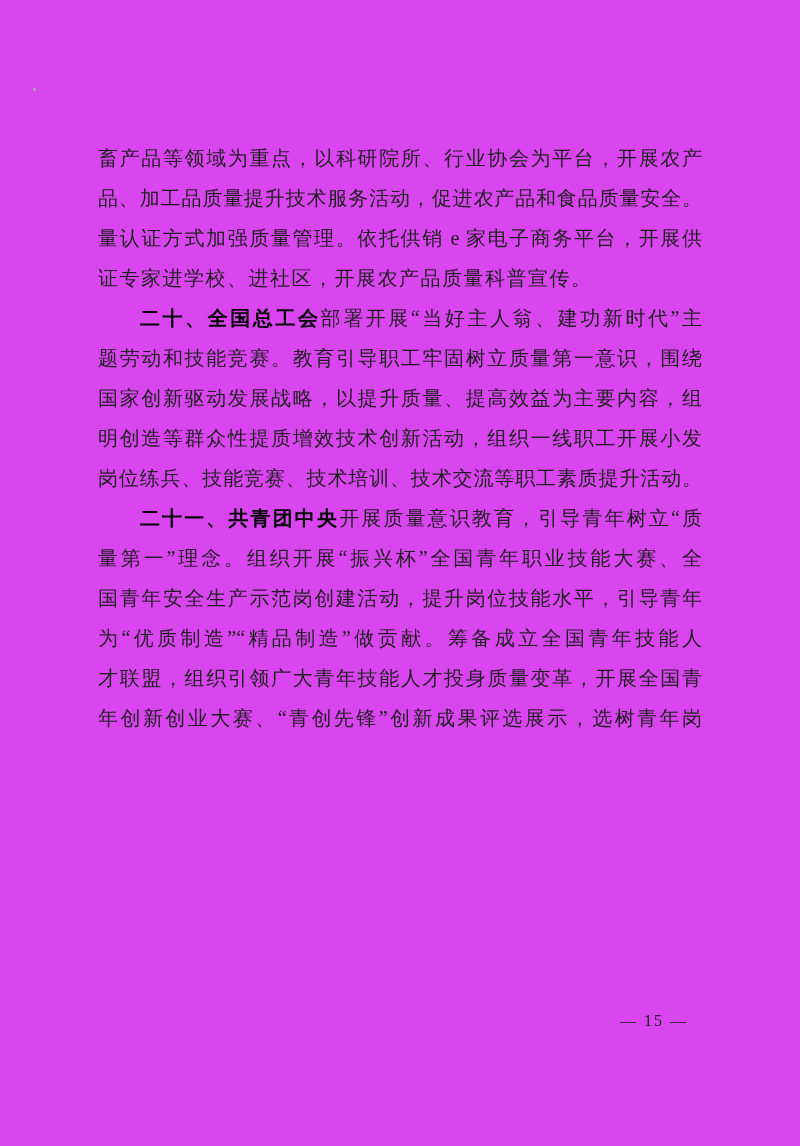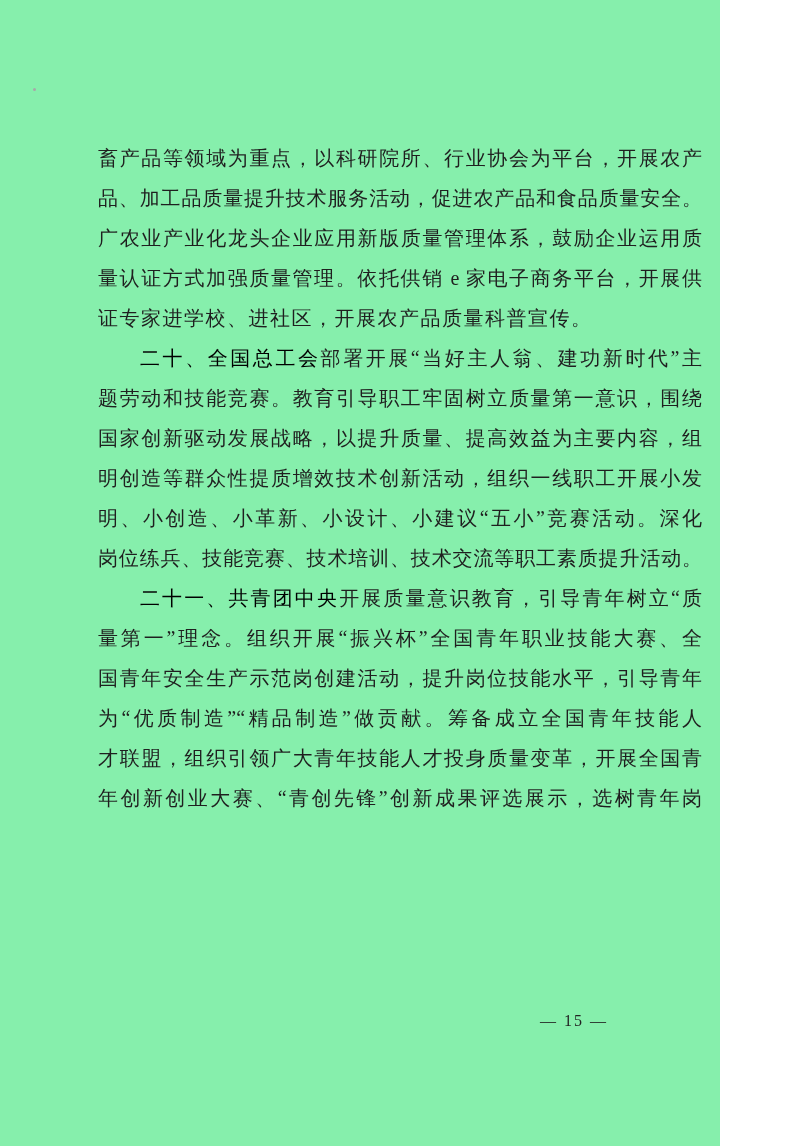--- a/index.html
+++ b/index.html
@@ -2,23 +2,23 @@
 <html><head>
 <meta charset="utf-8">
 <style>
   html, body {
     margin: 0;
     padding: 0;
     background: #ffffff;
   }
   .page {
     position: relative;
-    width: 720px;
+    width: 800px;
     height: 1146px;
-    background: #86efac;
+    background: #d946ef;
     overflow: hidden;
   }
   .textblock {
     position: absolute;
     left: 98px;
     top: 138px;
     width: 604px;
   }
   .line {
     height: 40px;
@@ -33,21 +33,21 @@
   }
   .line.left {
     text-align: center;
     text-align-last: left;
     letter-spacing: 1.5px;
   }
   .line.indent {
     text-indent: 42px;
   }
   .lead {
-    font-weight: normal;
+    font-weight: bold;
     font-family: "Liberation Sans", sans-serif;
     color: #000000;
   }
   .pageno {
     position: absolute;
     top: 1008px;
     right: 112px;
     font-size: 16px;
     line-height: 26px;
     color: #222222;
@@ -66,29 +66,27 @@
 </style>
 </head>
 <body>
 
 <div class="page">
   <div class="speck"></div>
 
   <div class="textblock">
     <div class="line"><span>畜产品等领域为重点，以科研院所、行业协会为平台，开展农产</span></div>
     <div class="line"><span>品、加工品质量提升技术服务活动，促进农产品和食品质量安全。</span></div>
-    <div class="line"><span>广农业产业化龙头企业应用新版质量管理体系，鼓励企业运用质</span></div>
     <div class="line"><span>量认证方式加强质量管理。依托供销 e 家电子商务平台，开展供</span></div>
     <div class="line left"><span>证专家进学校、进社区，开展农产品质量科普宣传。</span></div>
 
     <div class="line indent"><span class="lead">二十、全国总工会</span><span>部署开展“当好主人翁、建功新时代”主</span></div>
     <div class="line"><span>题劳动和技能竞赛。教育引导职工牢固树立质量第一意识，围绕</span></div>
     <div class="line"><span>国家创新驱动发展战略，以提升质量、提高效益为主要内容，组</span></div>
     <div class="line"><span>明创造等群众性提质增效技术创新活动，组织一线职工开展小发</span></div>
-    <div class="line"><span>明、小创造、小革新、小设计、小建议“五小”竞赛活动。深化</span></div>
     <div class="line"><span>岗位练兵、技能竞赛、技术培训、技术交流等职工素质提升活动。</span></div>
 
     <div class="line indent"><span class="lead">二十一、共青团中央</span><span>开展质量意识教育，引导青年树立“质</span></div>
     <div class="line"><span>量第一”理念。组织开展“振兴杯”全国青年职业技能大赛、全</span></div>
     <div class="line"><span>国青年安全生产示范岗创建活动，提升岗位技能水平，引导青年</span></div>
     <div class="line"><span>为“优质制造”“精品制造”做贡献。筹备成立全国青年技能人</span></div>
     <div class="line"><span>才联盟，组织引领广大青年技能人才投身质量变革，开展全国青</span></div>
     <div class="line"><span>年创新创业大赛、“青创先锋”创新成果评选展示，选树青年岗</span></div>
 
   </div>

